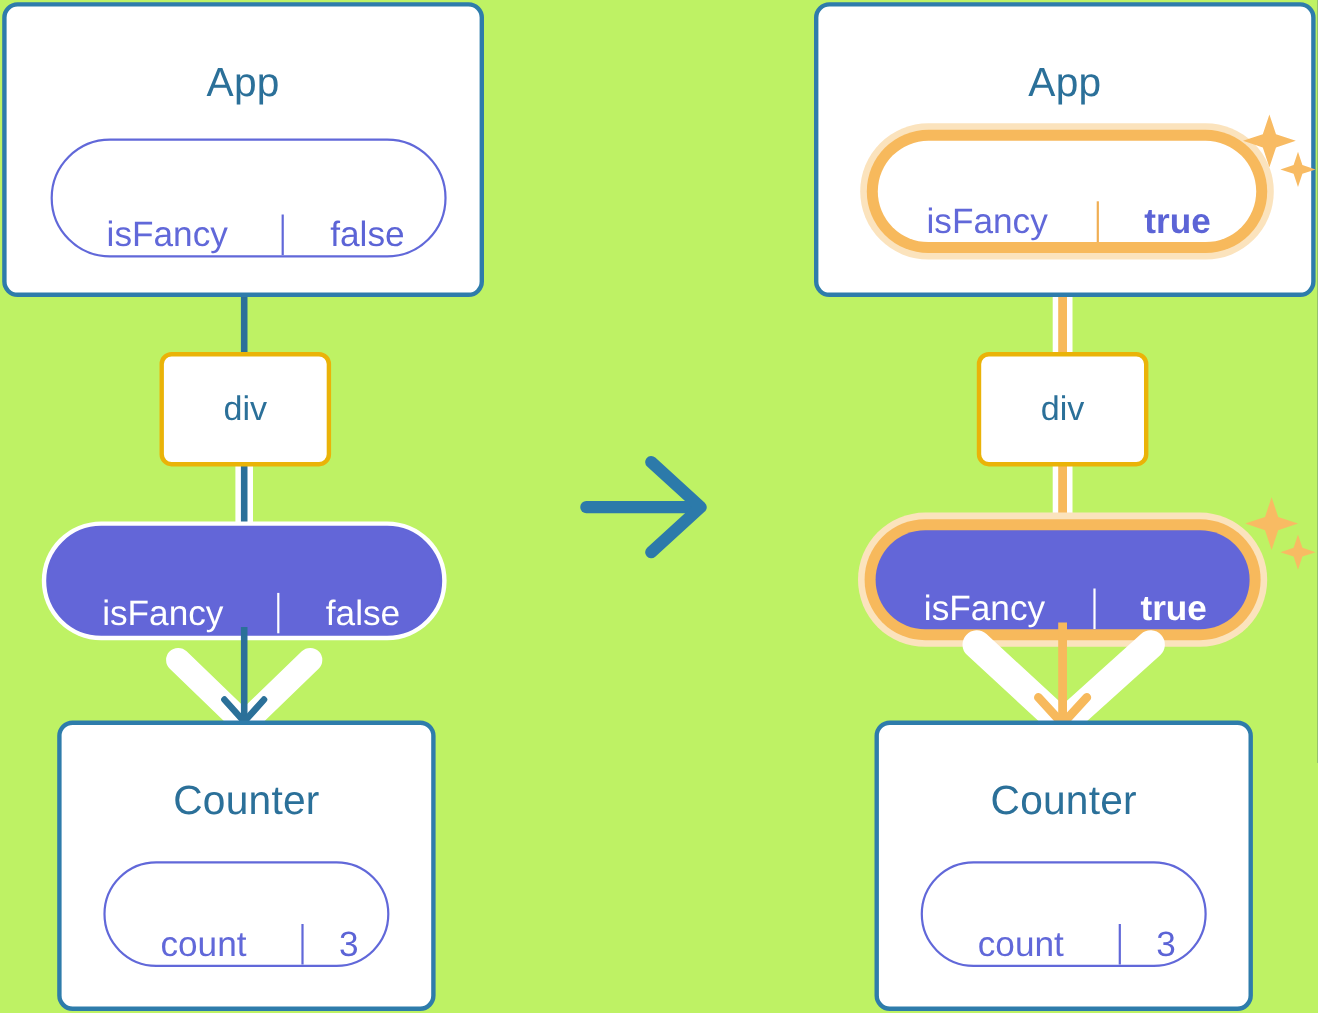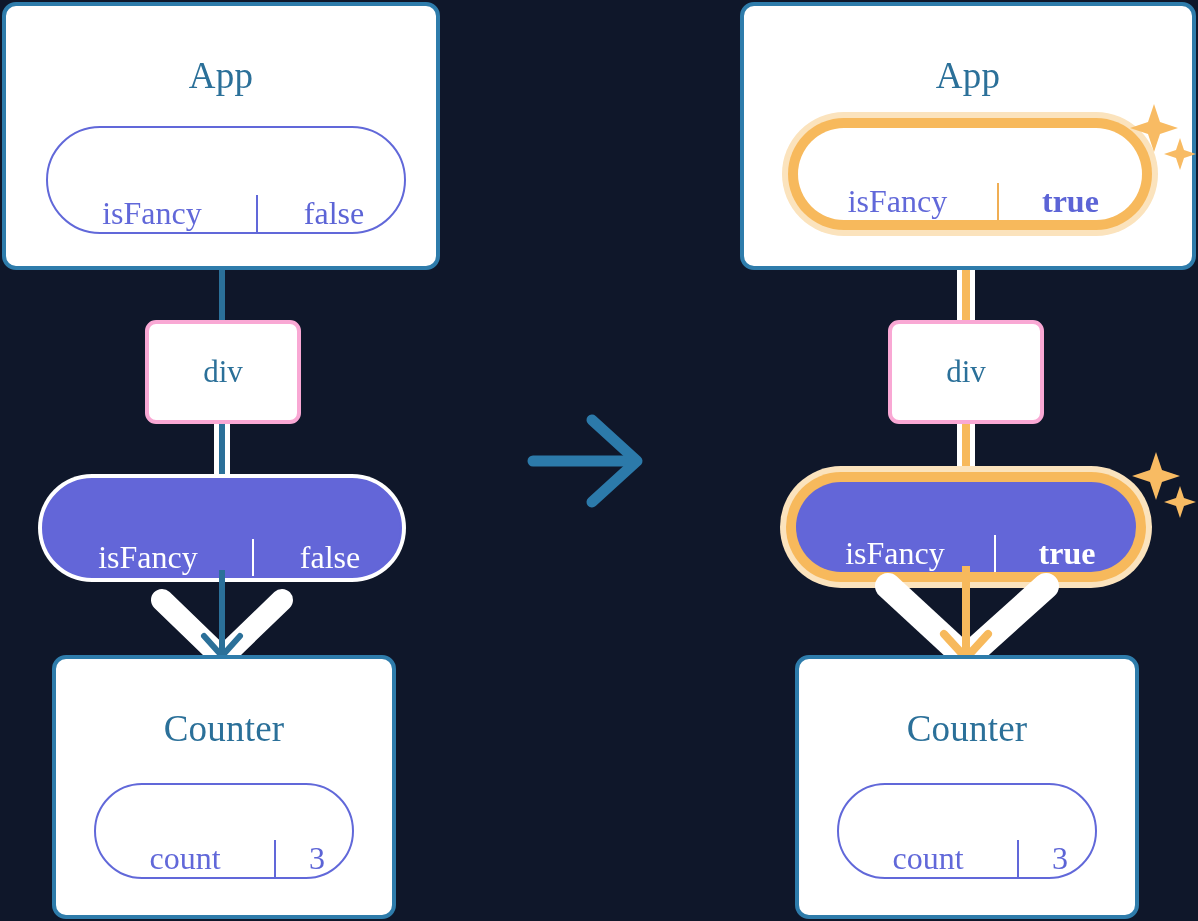--- a/index.html
+++ b/index.html
@@ -5,22 +5,22 @@
 <style>
   html, body {
     margin: 0;
     padding: 0;
     background: #4d6a75;
   }
   #stage {
     position: relative;
     width: 1198px;
     height: 921px;
-    background: #0f172a;
-    font-family: Liberation Serif, serif;
+    background: #bef264;
+    font-family: Liberation Sans, sans-serif;
     overflow: hidden;
   }
   .svg-layer {
     position: absolute;
     left: 0;
     top: 0;
     width: 1198px;
     height: 921px;
   }
   .card {
@@ -36,21 +36,21 @@
     right: 0;
     text-align: center;
     color: #2b7099;
     font-size: 37px;
     font-weight: 400;
     letter-spacing: 0.2px;
   }
   .div-box {
     position: absolute;
     background: #ffffff;
-    border: 4px solid #f9a8d4;
+    border: 4px solid #eab308;
     border-radius: 11px;
     box-sizing: border-box;
     display: flex;
     align-items: center;
     justify-content: center;
     color: #2b7099;
     font-size: 31px;
   }
   .pill {
     position: absolute;

